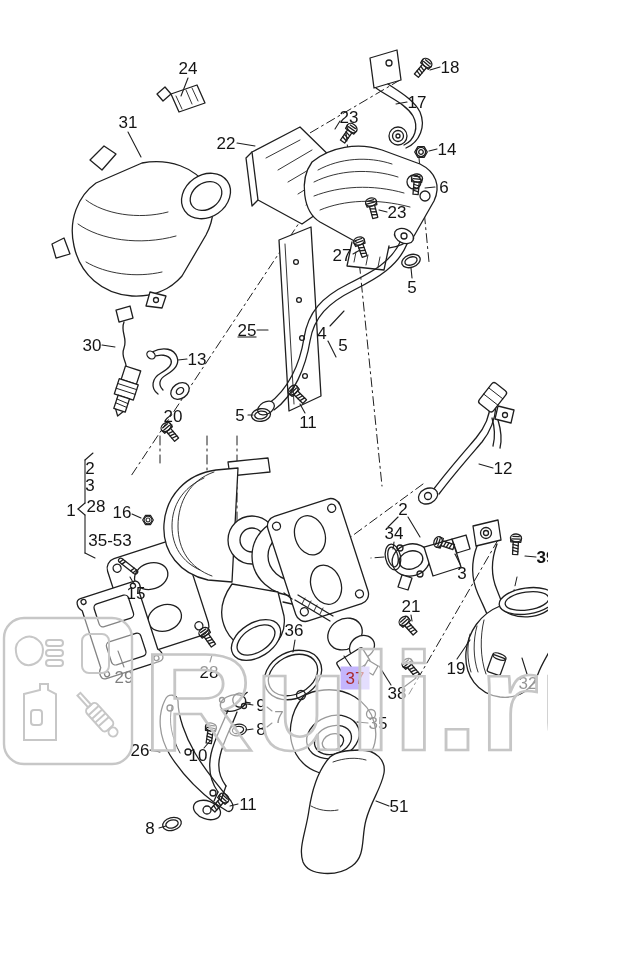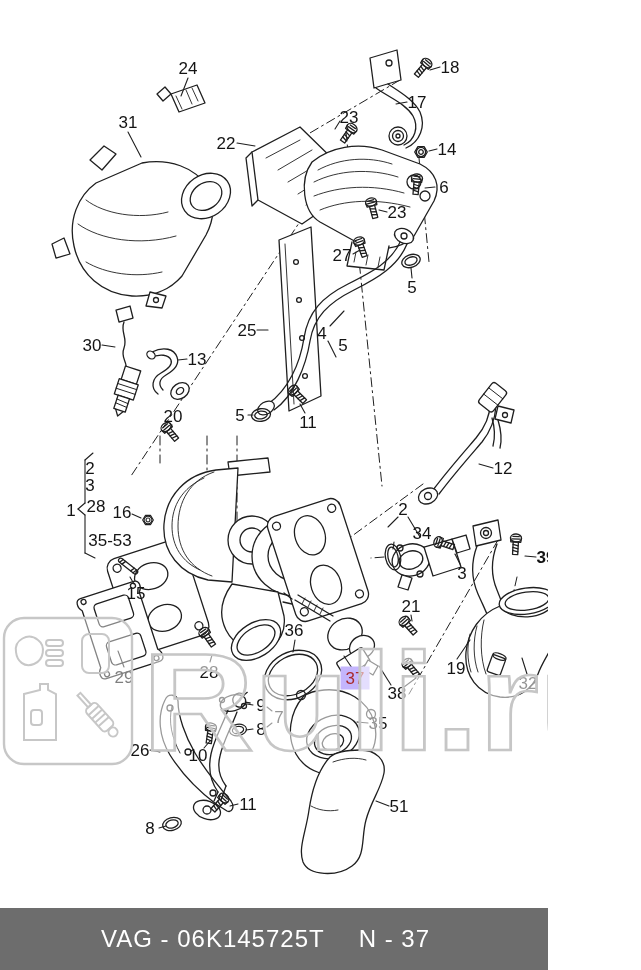--- a/index.html
+++ b/index.html
@@ -384,41 +384,41 @@
       <div class="callout" style="left: 450px; top: 67px;">18</div>
       <div class="callout" style="left: 417px; top: 102px;">17</div>
       <div class="callout" style="left: 128px; top: 122px;">31</div>
       <div class="callout" style="left: 226px; top: 143px;">22</div>
       <div class="callout" style="left: 349px; top: 117px;">23</div>
       <div class="callout" style="left: 447px; top: 149px;">14</div>
       <div class="callout" style="left: 444px; top: 187px;">6</div>
       <div class="callout" style="left: 397px; top: 212px;">23</div>
       <div class="callout" style="left: 342px; top: 255px;">27</div>
       <div class="callout" style="left: 412px; top: 287px;">5</div>
-      <div class="callout" style="left: 247px; top: 330px;">25</div>
+      <div class="callout" style="left: 247px; top: 330px; text-decoration: underline;">25</div>
       <div class="callout" style="left: 322px; top: 333px;">4</div>
       <div class="callout" style="left: 343px; top: 345px;">5</div>
       <div class="callout" style="left: 92px; top: 345px;">30</div>
       <div class="callout" style="left: 197px; top: 359px;">13</div>
       <div class="callout" style="left: 173px; top: 416px;">20</div>
       <div class="callout" style="left: 240px; top: 415px;">5</div>
       <div class="callout" style="left: 308px; top: 422px;">11</div>
       <div class="callout" style="left: 503px; top: 468px;">12</div>
       <div class="callout" style="left: 90px; top: 468px;">2</div>
       <div class="callout" style="left: 90px; top: 485px;">3</div>
       <div class="callout" style="left: 96px; top: 506px;">28</div>
       <div class="callout" style="left: 71px; top: 510px;">1</div>
       <div class="callout" style="left: 110px; top: 540px;">35-53</div>
       <div class="callout" style="left: 122px; top: 512px;">16</div>
       <div class="callout" style="left: 136px; top: 593px;">15</div>
       <div class="callout" style="left: 124px; top: 677px;">29</div>
       <div class="callout" style="left: 209px; top: 672px;">28</div>
       <div class="callout" style="left: 294px; top: 630px;">36</div>
       <div class="callout" style="left: 403px; top: 509px;">2</div>
-      <div class="callout" style="left: 394px; top: 533px; margin-left: 28px;">34</div>
+      <div class="callout" style="left: 394px; top: 533px;">34</div>
       <div class="callout" style="left: 462px; top: 573px;">3</div>
       <div class="callout" style="left: 411px; top: 606px;">21</div>
       <div class="callout" style="left: 546px; top: 557px; font-weight: bold;">39</div>
       <div class="callout" style="left: 456px; top: 668px; text-align: right;">19</div>
       <div class="callout" style="left: 528px; top: 683px;">32</div>
       <div class="callout hl" style="left: 355px; top: 678px;">37</div>
       <div class="callout" style="left: 397px; top: 693px;">38</div>
       <div class="callout" style="left: 261px; top: 705px;">9</div>
       <div class="callout" style="left: 279px; top: 717px;">7</div>
       <div class="callout" style="left: 261px; top: 729px;">8</div>
@@ -443,18 +443,14 @@
       <g transform="translate(95,712) rotate(-42)">
         <rect class="wm-thin" x="-7" y="-8" width="14" height="30" rx="4"></rect>
         <path class="wm-thin" d="M -7,-2 L 7,-2 M -7,3 L 7,3 M -7,8 L 7,8 M -7,13 L 7,13"></path>
         <rect class="wm-thin" x="-2" y="-24" width="4" height="16"></rect>
         <circle class="wm-thin" cx="0" cy="27" r="4.5"></circle>
       </g>
     </g>
     <text class="wm-text" x="142" y="750" textLength="492" lengthAdjust="spacingAndGlyphs">Ruli.ru</text>
   </svg>
 
-  <div class="footer">
-    <span>VAG - 06K145725T</span>
-    <span>N - 37</span>
-  </div>
 
 </div>
 
 </body></html>

